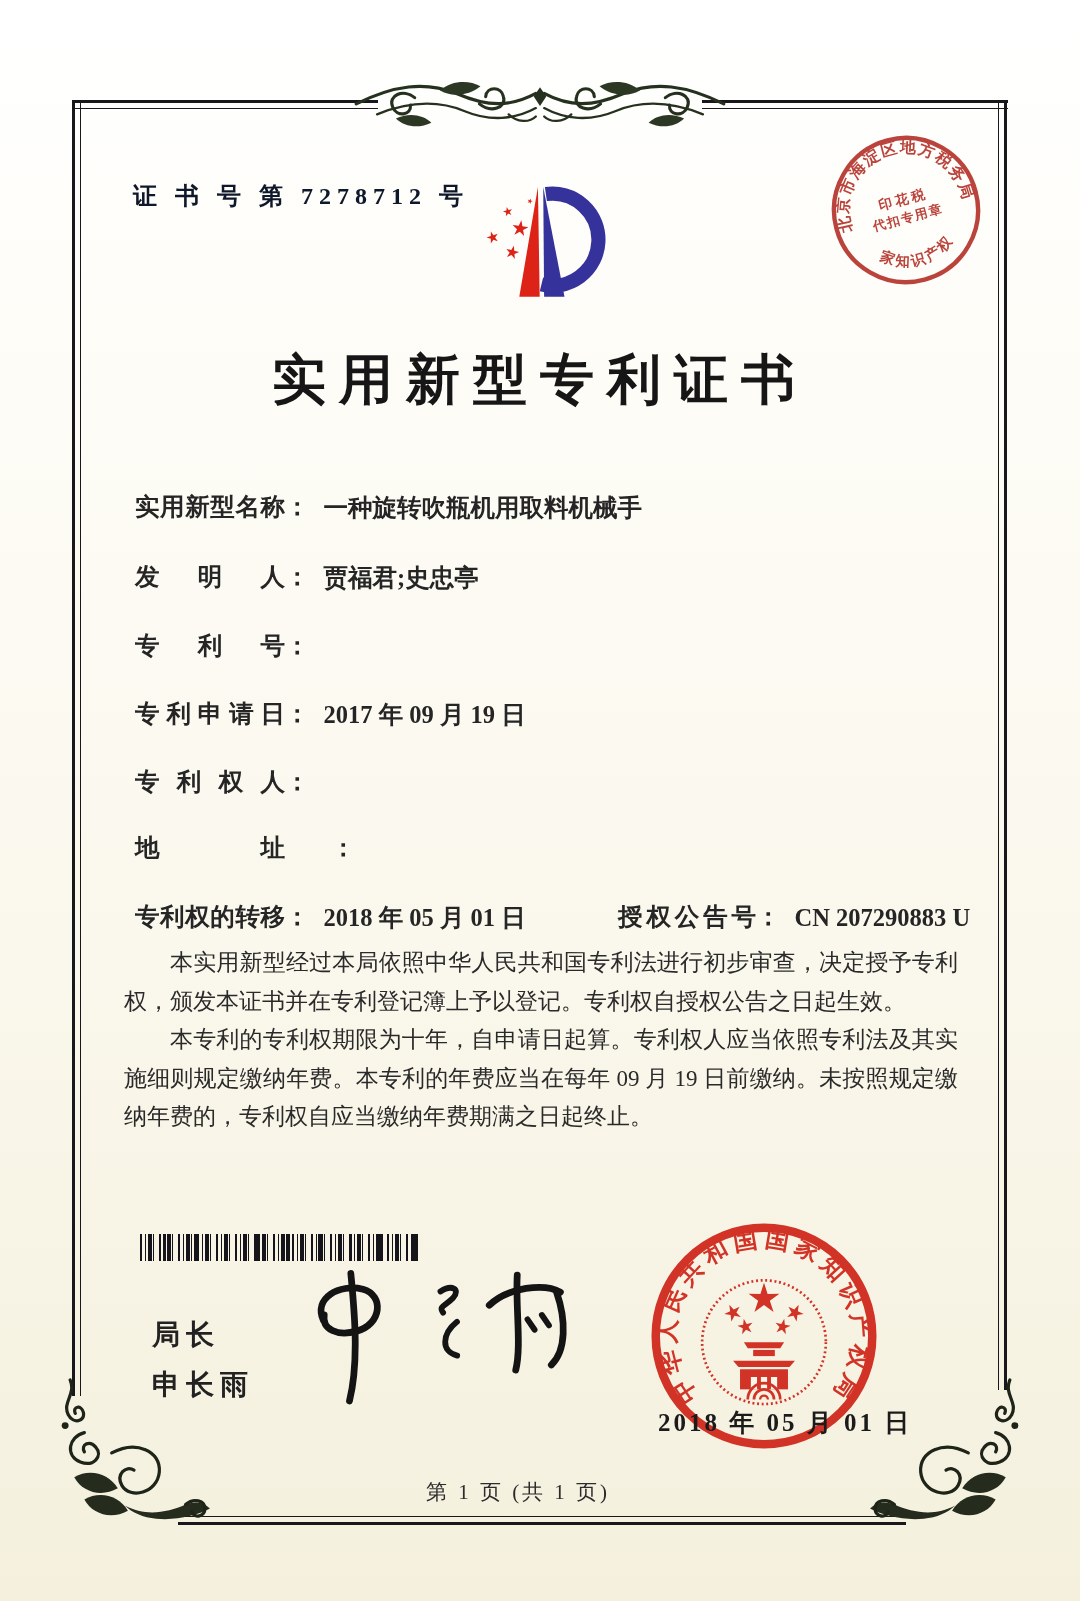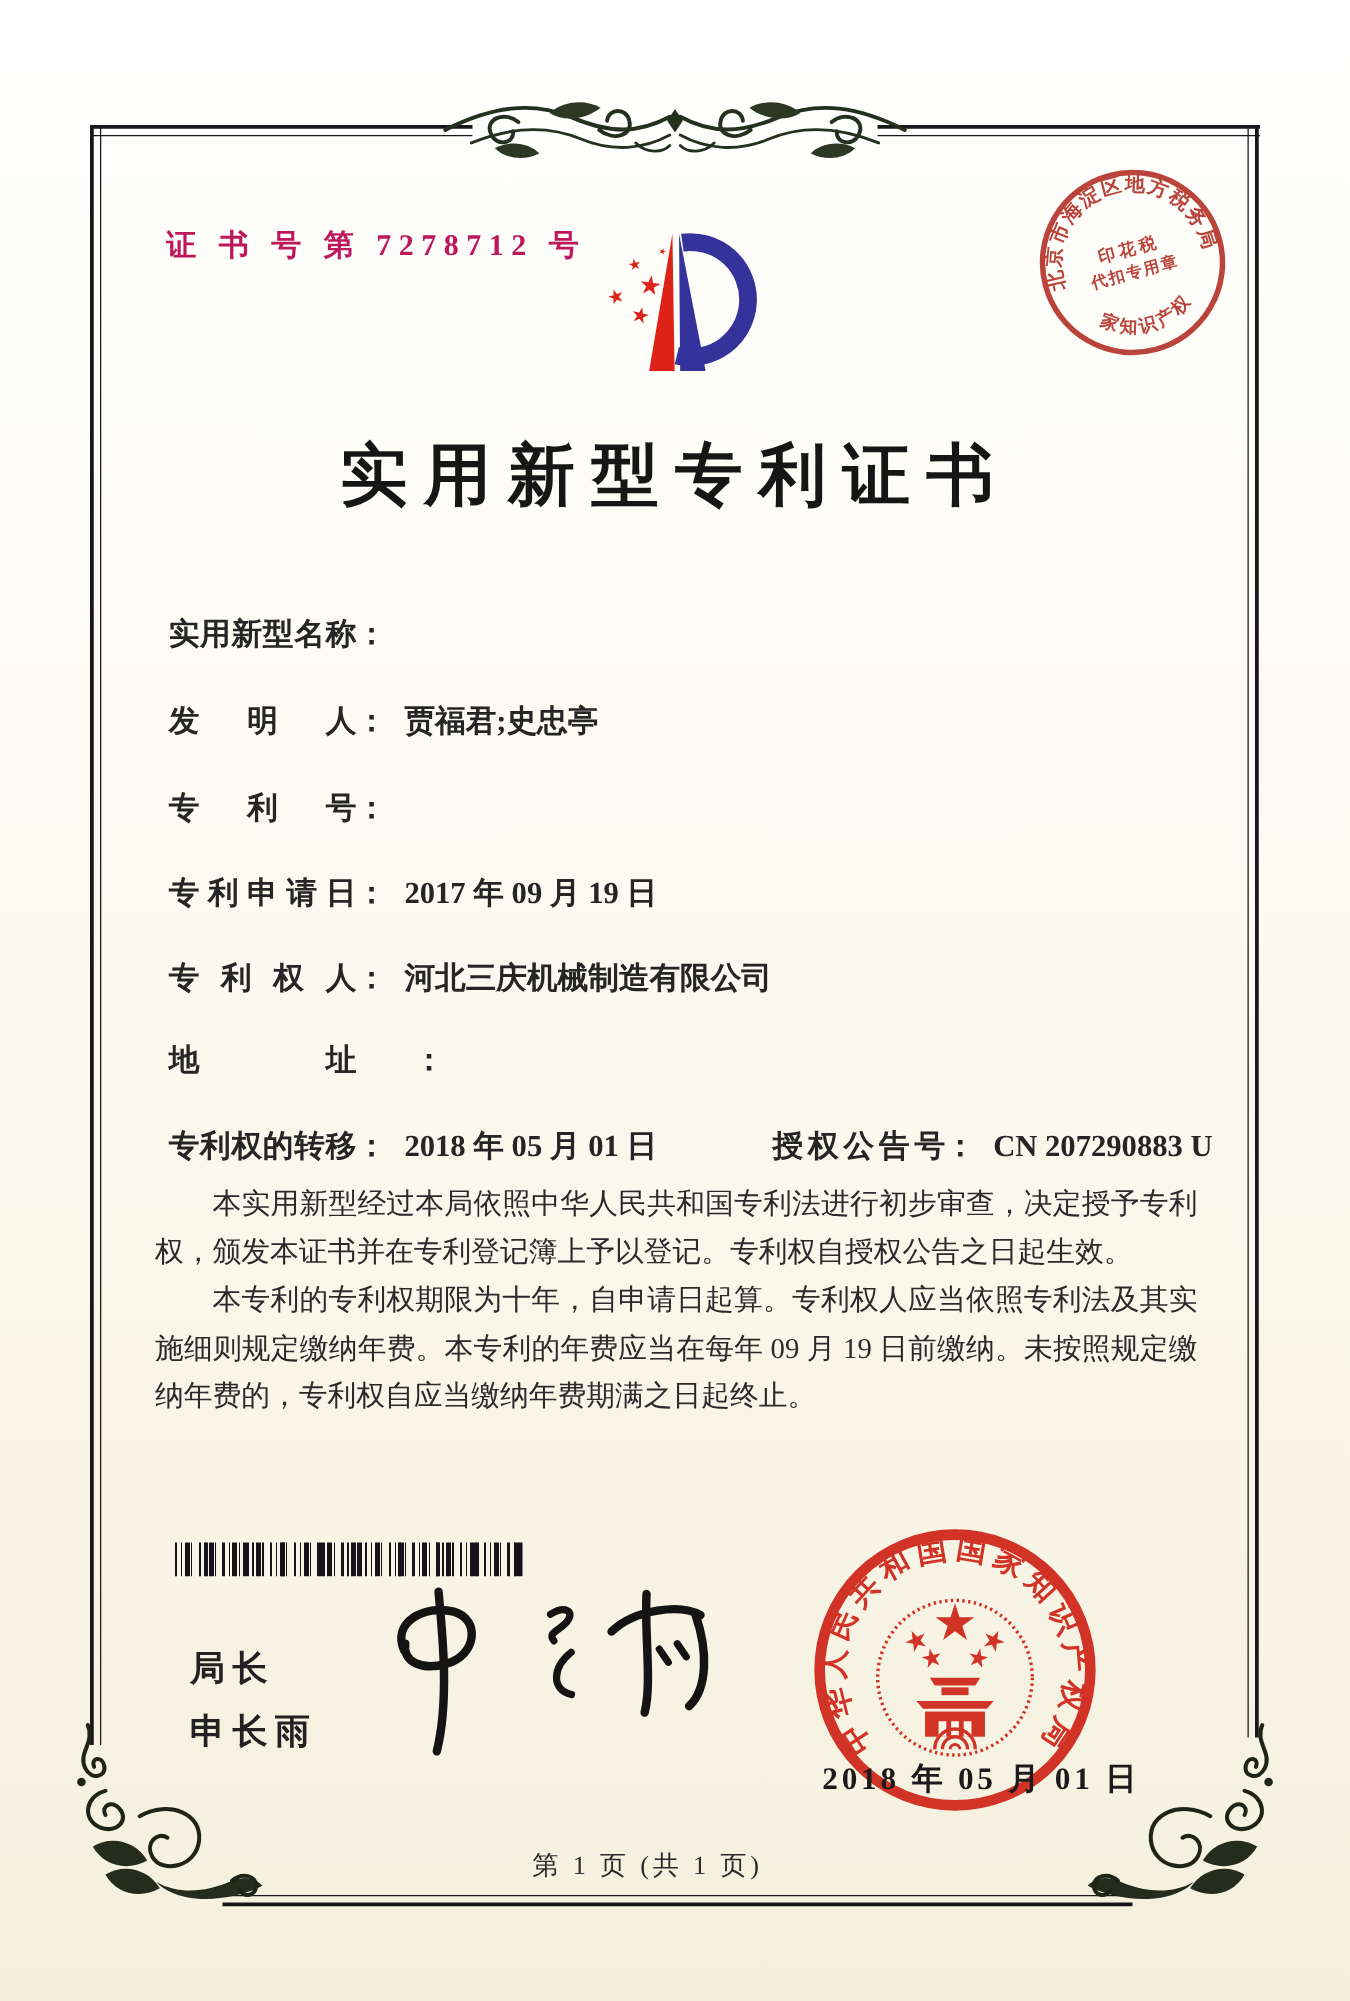--- a/index.html
+++ b/index.html
@@ -7,21 +7,21 @@
     width:1080px;height:1601px;position:relative;overflow:hidden;
     background:linear-gradient(180deg,#ffffff 0%,#fdfcf6 25%,#faf7ec 60%,#f4f0dd 100%);
     font-family:"Liberation Serif","DejaVu Serif",serif;color:#1c1c1c;
   }
   .abs{position:absolute;}
   
   .h-line{height:5px;border-top:3.5px solid #17171c;border-bottom:1.6px solid #17171c;}
   .h-line.flip{border-top:1.6px solid #17171c;border-bottom:3.5px solid #17171c;}
   .v-line{width:5px;border-left:3.5px solid #17171c;border-right:1.6px solid #17171c;}
   
-  .cert-no{left:133px;top:180px;font-size:24px;letter-spacing:6px;font-weight:600;color:#be185d;}
+  .cert-no{left:133px;top:180px;font-size:24px;letter-spacing:6px;font-weight:600;color:#0f172a;}
   .title{left:0;right:0;top:344px;text-align:center;font-size:54px;font-weight:700;
          letter-spacing:13px;color:#161616;}
   
   .row{left:135px;font-size:24.5px;font-weight:600;color:#252525;display:flex;align-items:flex-start;}
   .rlabel{display:inline-block;width:150px;text-align:justify;text-align-last:justify;}
   .rlabel.narrow{width:138px;}
   .rcolon{display:inline-block;margin-right:14px;}
   .rvalue{display:inline-block;max-width:660px;line-height:36px;}
   
   .body-text{left:124px;top:944px;width:834px;font-size:23px;line-height:38.5px;
@@ -130,39 +130,39 @@
   </text>
   <text x="100" y="92" text-anchor="middle" font-size="17" font-weight="700" fill="#b5352c" letter-spacing="4" font-family="Liberation Serif, DejaVu Serif, serif">印花税</text>
   <text x="100" y="115" text-anchor="middle" font-size="16" font-weight="700" fill="#b5352c" letter-spacing="2" font-family="Liberation Serif, DejaVu Serif, serif">代扣专用章</text>
 </svg>
 
 <div class="abs title">实用新型专利证书</div>
 
 <div class="abs row" style="top:490px;">
   <span class="rlabel">实用新型名称</span>
     <span class="rcolon">：</span>
+  <span class="rvalue">一种旋转吹瓶机用取料机械手</span>
 </div>
 <div class="abs row" style="top:560px;">
   <span class="rlabel">发明人</span>
     <span class="rcolon">：</span>
   <span class="rvalue">贾福君;史忠亭</span>
 </div>
 <div class="abs row" style="top:629px;">
   <span class="rlabel">专利号</span>
     <span class="rcolon">：</span>
 </div>
 <div class="abs row" style="top:697px;">
   <span class="rlabel">专利申请日</span>
     <span class="rcolon">：</span>
   <span class="rvalue">2017 年 09 月 19 日</span>
 </div>
 <div class="abs row" style="top:765px;">
   <span class="rlabel">专利权人</span>
     <span class="rcolon">：</span>
-  <span class="rvalue">河北三庆机械制造有限公司</span>
 </div>
 <div class="abs row" style="top:831px;gap:46px;">
   <span class="rlabel">地址</span>
     <span class="rcolon">：</span>
 </div>
 <div class="abs row" style="top:900px;">
   <span class="rlabel">专利权的转移</span>
     <span class="rcolon">：</span>
   <span class="rvalue">2018 年 05 月 01 日</span>
 </div>

